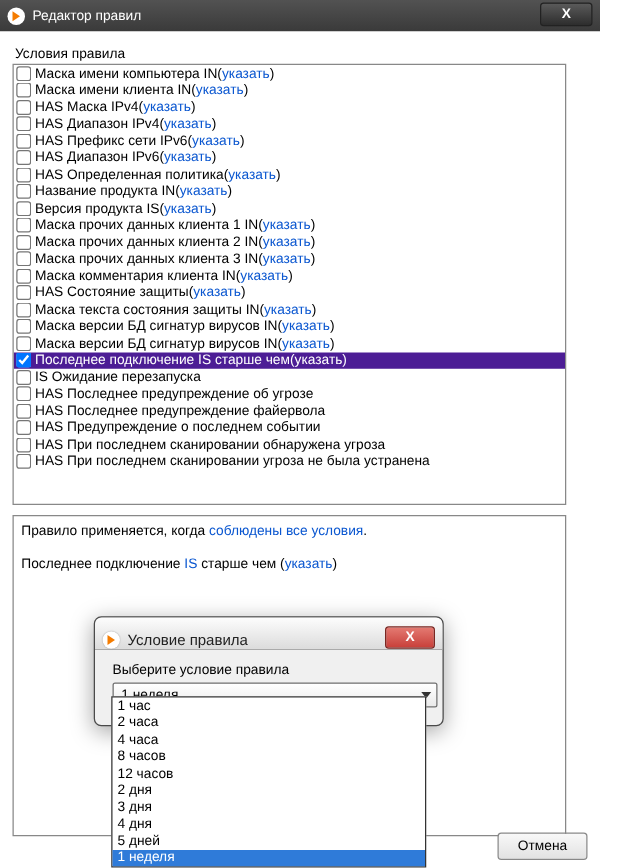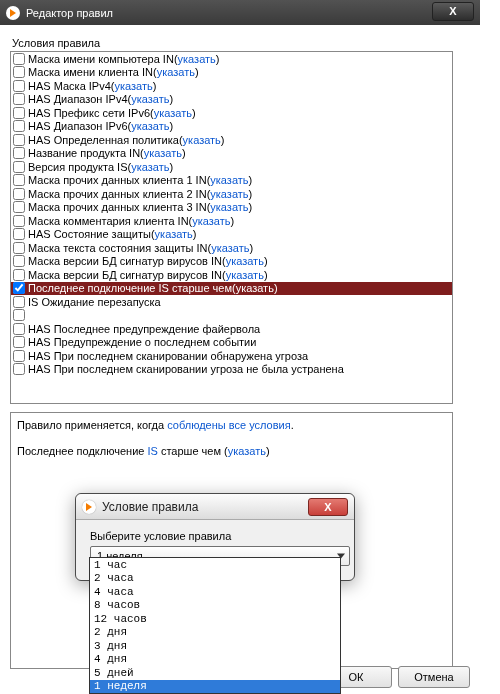--- a/index.html
+++ b/index.html
@@ -25,21 +25,21 @@
   .outer-body { padding: 8px 27px 6px 10px; }
   
   .group-label { margin: 4px 0 2px 2px; }
   .conditions-box {
     border: 1px solid #888; height: 353px; overflow-y: scroll; background:#fff;
     position: relative;
   }
   .cond-row {
     display:flex; align-items:center; height:13.5px; padding:0 2px; white-space:nowrap;
   }
-  .cond-row.selected { background:#7f1d1d; color:#fff; }
+  .cond-row.selected { background:#4c1d95; color:#fff; }
   .cond-row input[type=checkbox]{ width:12px; height:12px; margin:0 3px 0 0; }
   .cond-link { color:#0b57d0; text-decoration:none; }
   .cond-row.selected .cond-link { color:#fff; }
   
   .params-box { border:1px solid #888; margin-top:8px; height:257px; padding:4px 6px; position:relative;}
   .sentence { margin-top:2px; }
   .sentence a { color:#0b57d0; text-decoration:none; }
   
   .buttons-row { position:absolute; bottom:6px; right:10px; display:flex; gap:6px; }
   .btn { border:1px solid #888; background:linear-gradient(#f8f8f8,#e2e2e2); height:22px; min-width:72px;
@@ -47,21 +47,21 @@
   
   
   .dialog {
     position:absolute; left:75px; top:493px; width:280px; background:#f0f0f0;
     border:1px solid #4a4a4a; border-radius:6px; box-shadow:0 4px 18px rgba(0,0,0,0.35);
     z-index:10;
   }
   .dlg-titlebar {
     height:26px; background: linear-gradient(to bottom,#fdfdfd,#dcdcdc);
     border-bottom:1px solid #aaa; border-radius:6px 6px 0 0;
-    display:flex; align-items:center; padding:0 6px;
+    display:flex; align-items:flex-end; padding:0 6px;
   }
   .dlg-titlebar .arrow-icon { 
     width:14px; height:14px; background:#fff; border-radius:50%; margin-right:6px;
     display:flex; align-items:center; justify-content:center; box-shadow:0 0 1px #888;
   }
   .dlg-titlebar .arrow-icon svg { width:10px; height:10px; fill:#f57c00; }
   .dlg-titlebar .title { flex:1; color:#222; font-size:12px;}
   .dlg-close {
     width:40px; height:18px; background:linear-gradient(to bottom,#e47a72,#c8403a);
     border:1px solid #7a2722; border-radius:3px; display:flex; align-items:center; justify-content:center;
@@ -77,21 +77,21 @@
     position:absolute; right:4px; top:50%; transform:translateY(-50%);
     width:0; height:0; border-left:4px solid transparent; border-right:4px solid transparent;
     border-top:5px solid #333;
   }
   
   
   .dropdown {
     position:absolute; left:89px; top:557px; width:252px; background:#fff;
     border:1px solid #333; z-index:20;
   }
-  .dd-item { height:13.5px; padding:0 4px; display:flex; align-items:center;font-family:Liberation Mono, monospace; }
+  .dd-item { height:13.5px; padding:0 4px; display:flex; align-items:center; }
   .dd-item.highlight { background:#2f7bd9; color:#fff; }
 
   
   .conditions-box::-webkit-scrollbar { width:16px; }
   .conditions-box::-webkit-scrollbar-track { background:#efefef; border-left:1px solid #ccc;}
   .conditions-box::-webkit-scrollbar-thumb { background:#cfd6e0; border:1px solid #9aa;}
 </style>
 </head>
 <body>
 
@@ -128,20 +128,21 @@
         <div class="cond-row"><input type="checkbox" style=""><span>Маска текста состояния защиты IN</span> (<a href="#" class="cond-link">указать</a>)</div>
         <div class="cond-row"><input type="checkbox" style=""><span>Маска версии БД сигнатур вирусов IN</span> (<a href="#" class="cond-link">указать</a>)</div>
         <div class="cond-row"><input type="checkbox" style=""><span>Маска версии БД сигнатур вирусов IN</span> (<a href="#" class="cond-link">указать</a>)</div>
         <div class="cond-row selected"><input type="checkbox" checked="" style=""><span>Последнее подключение IS старше чем</span> (<a href="#" class="cond-link">указать</a>)</div>
         <div class="cond-row">
           <input type="checkbox" style="">
           <span>IS Ожидание перезапуска</span>
         </div>
         <div class="cond-row">
           <input type="checkbox" style="">
+          <span>HAS Последнее предупреждение об угрозе</span>
         </div>
         <div class="cond-row">
           <input type="checkbox" style="">
           <span>HAS Последнее предупреждение файервола</span>
         </div>
         <div class="cond-row">
           <input type="checkbox" style="">
           <span>HAS Предупреждение о последнем событии</span>
         </div>
         <div class="cond-row">
@@ -158,23 +159,20 @@
       <div class="sentence">
         <span>Правило применяется, когда </span><a href="#">соблюдены все условия</a><span>.</span>
       </div>
       <div class="sentence" style="margin-top:14px">
         <span>Последнее подключение </span><a href="#">IS</a><span> старше чем </span>(<a href="#">указать</a>)
       </div>
     </div>
   </div>
 
   <div class="buttons-row">
-    <div class="btn">
-        <span>ОК</span>
-      </div>
     <div class="btn">
         <span>Отмена</span>
       </div>
   </div>
 
   <div class="dialog">
     <div class="dlg-titlebar">
       <span class="arrow-icon">
         <svg viewBox="0 0 10 10">
             <path d="M2 1 L8 5 L2 9 Z"></path>

